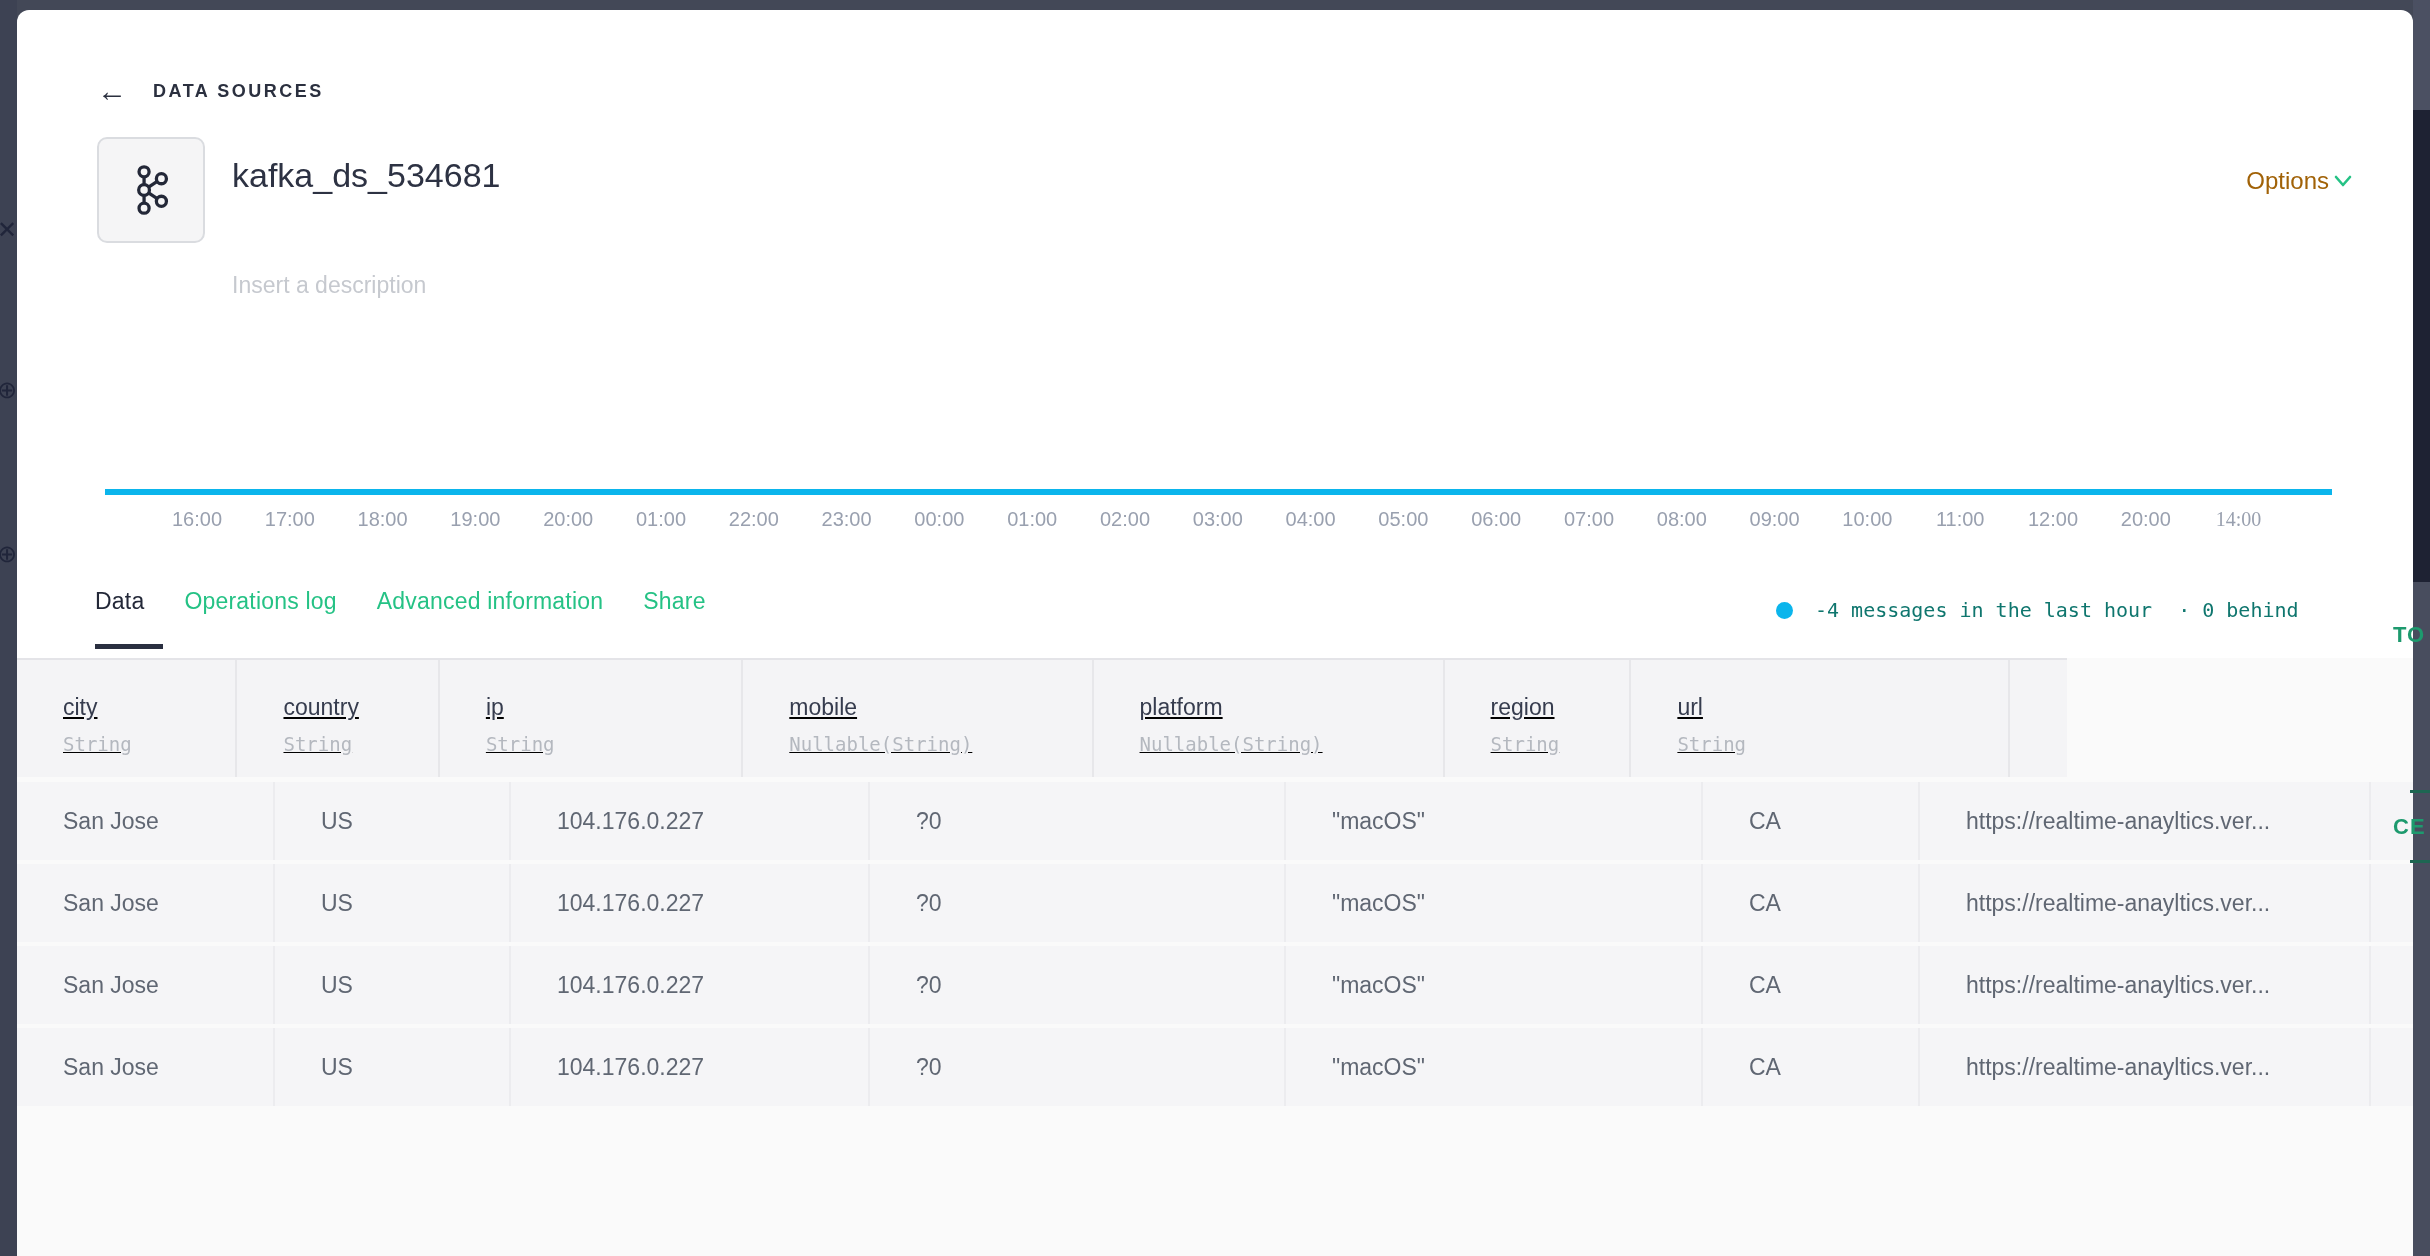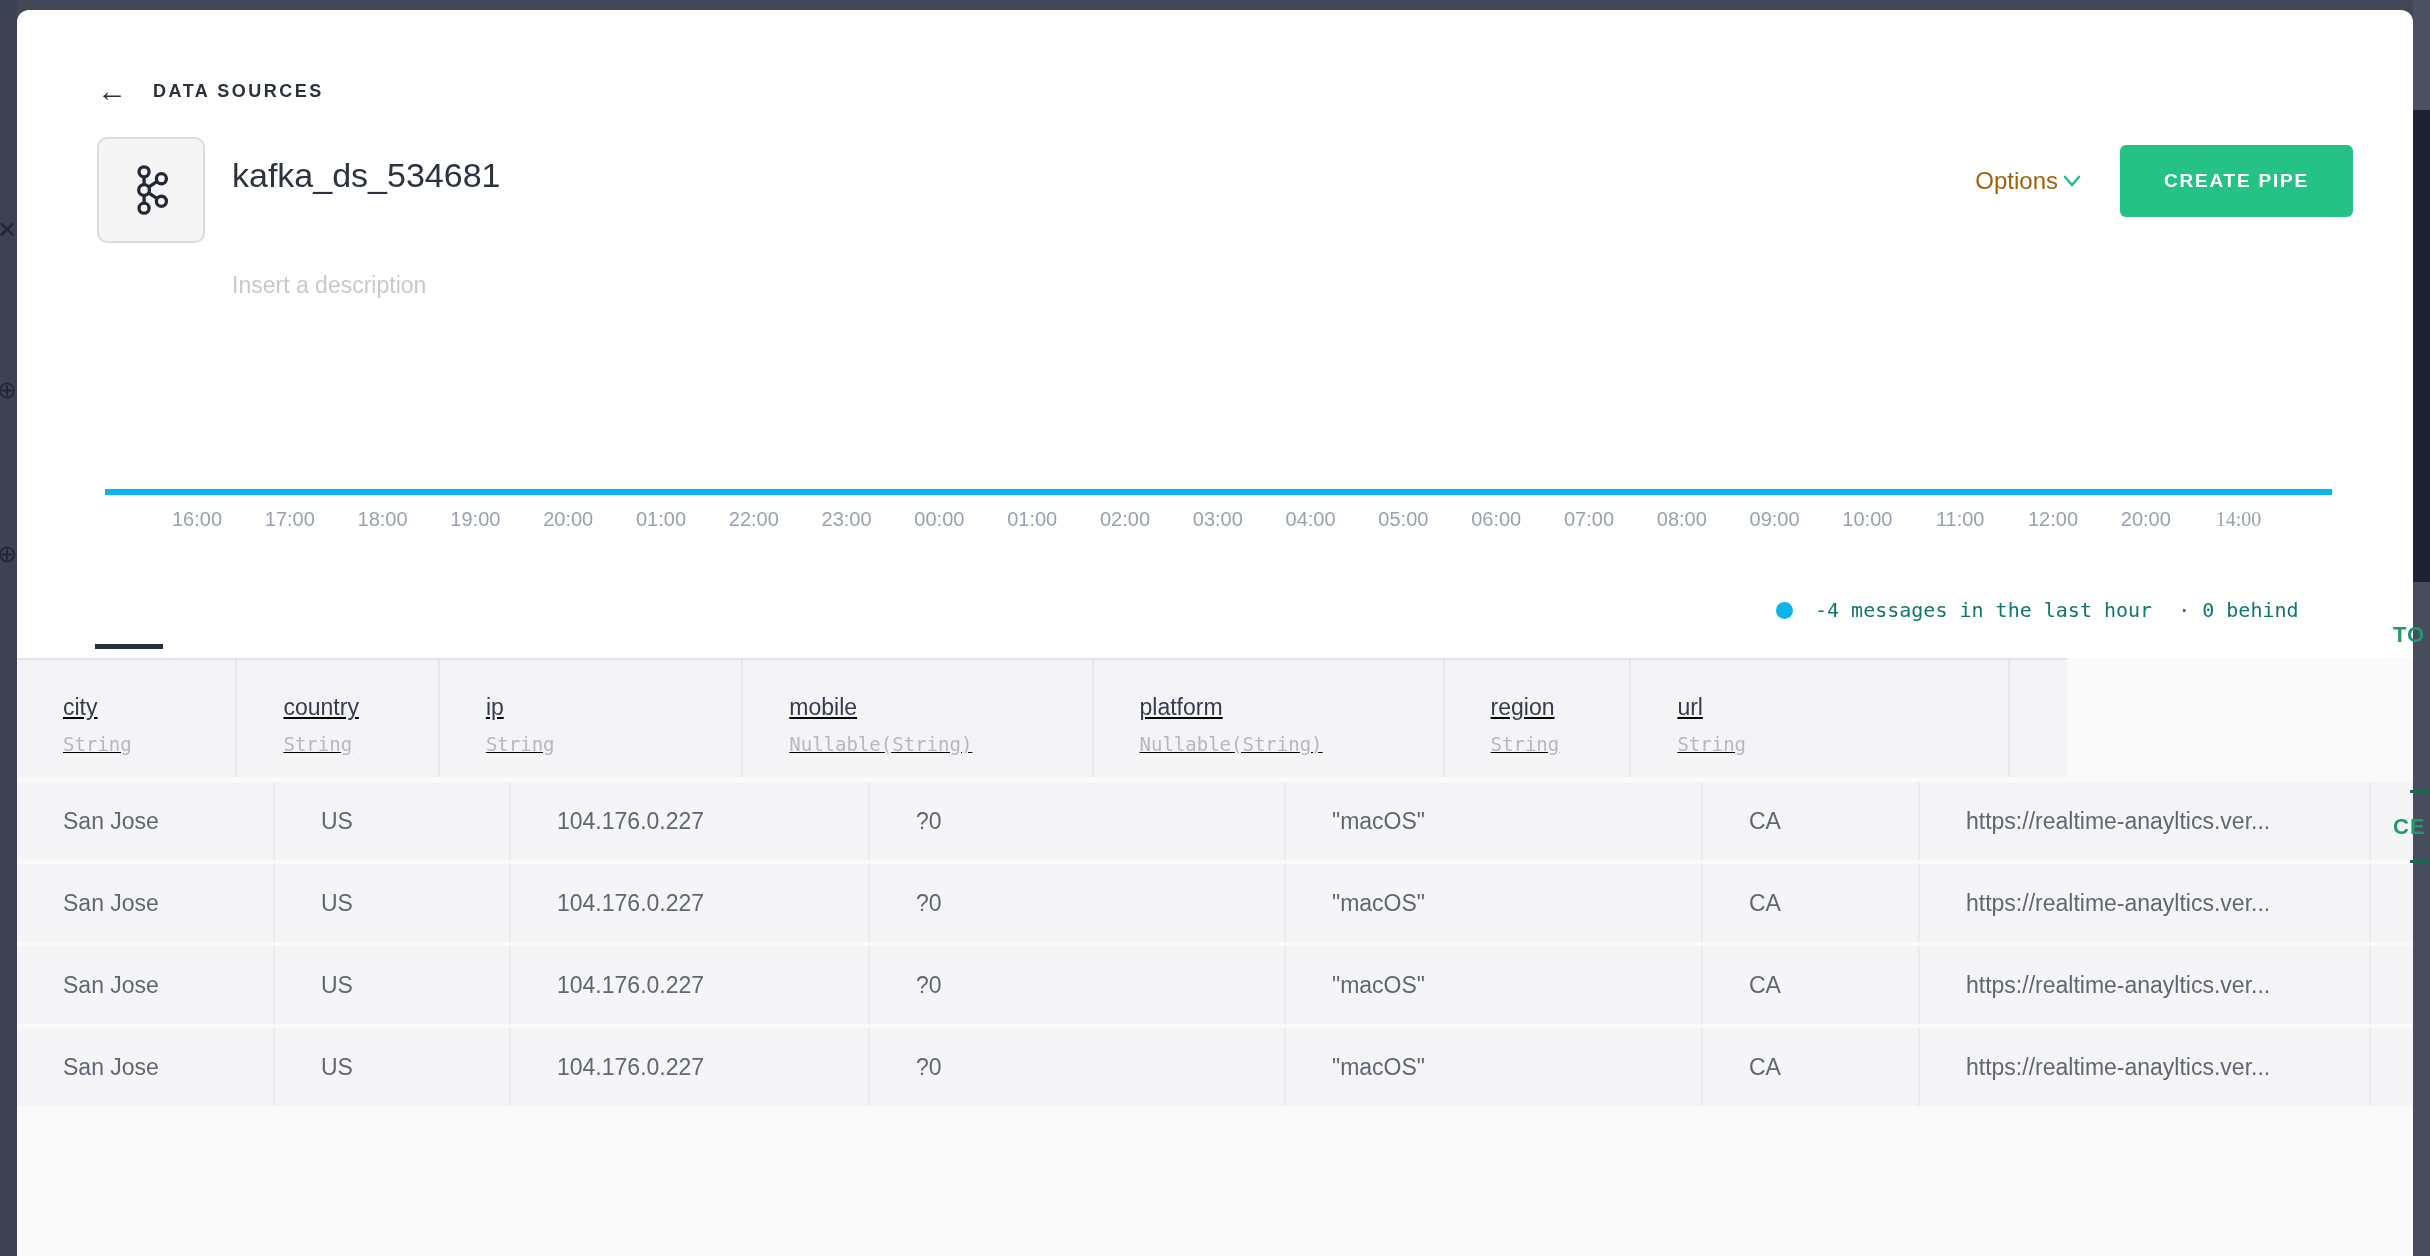--- a/index.html
+++ b/index.html
@@ -102,21 +102,20 @@
   <div class="ds-title">kafka_ds_534681</div>
   <div class="ds-desc">Insert a description</div>
 
   <div class="actions">
     <div class="options-link">
       <span>Options</span>
       <svg width="20" height="14" viewBox="0 0 20 14">
         <polyline points="3,3 10,11 17,3" fill="none" stroke="#25c285" stroke-width="2.6" stroke-linecap="round" stroke-linejoin="round"></polyline>
       </svg>
     </div>
-    <button class="create-pipe-btn">CREATE PIPE</button>
   </div>
 
   <div class="chart-line"></div>
   <div class="timeline" id="timeline">
       <span class="time-label" style="left: 130px;">16:00</span>
       <span class="time-label" style="left: 222.8px;">17:00</span>
       <span class="time-label" style="left: 315.6px;">18:00</span>
       <span class="time-label" style="left: 408.4px;">19:00</span>
       <span class="time-label" style="left: 501.2px;">20:00</span>
       <span class="time-label" style="left: 594px;">01:00</span>
@@ -132,20 +131,26 @@
       <span class="time-label" style="left: 1522px;">07:00</span>
       <span class="time-label" style="left: 1614.8px;">08:00</span>
       <span class="time-label" style="left: 1707.6px;">09:00</span>
       <span class="time-label" style="left: 1800.4px;">10:00</span>
       <span class="time-label" style="left: 1893.2px;">11:00</span>
       <span class="time-label" style="left: 1986px;">12:00</span>
       <span class="time-label" style="left: 2078.8px;">20:00</span>
       <span class="time-label" style="left: 2171.6px; font-family: Liberation Serif, serif;">14:00</span>
     </div>
 
+  <div class="tabs" id="tabs">
+      <span class="tab active">Data</span>
+      <span class="tab">Operations log</span>
+      <span class="tab">Advanced information</span>
+      <span class="tab">Share</span>
+    </div>
   <div class="tab-underline"></div>
 
   <div class="status">
     <span class="status-dot"></span>
     <span class="status-text">-4 messages in the last hour</span>
     <span class="status-text status-behind">· 0 behind</span>
   </div>
 </div>
 
 <div class="table-section">

